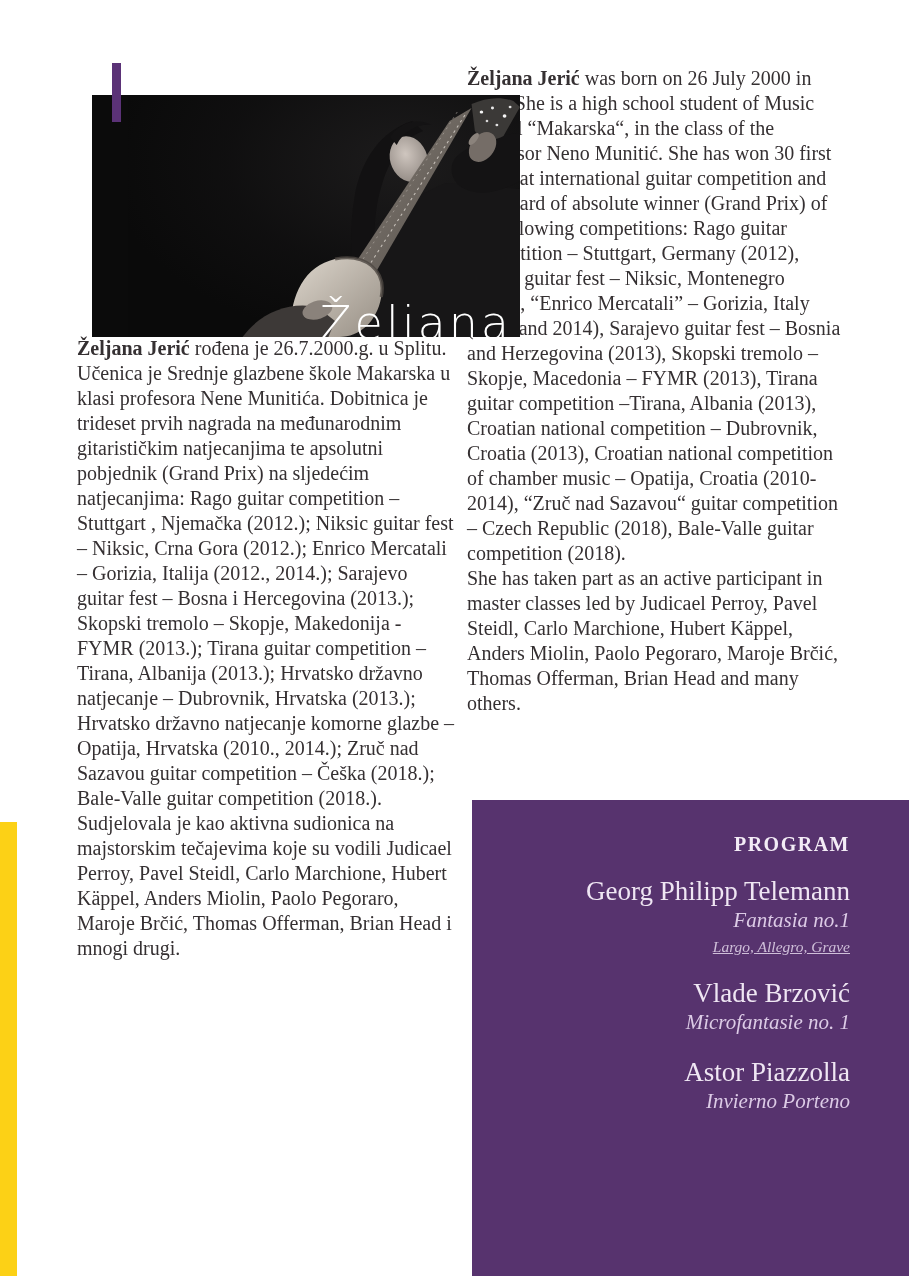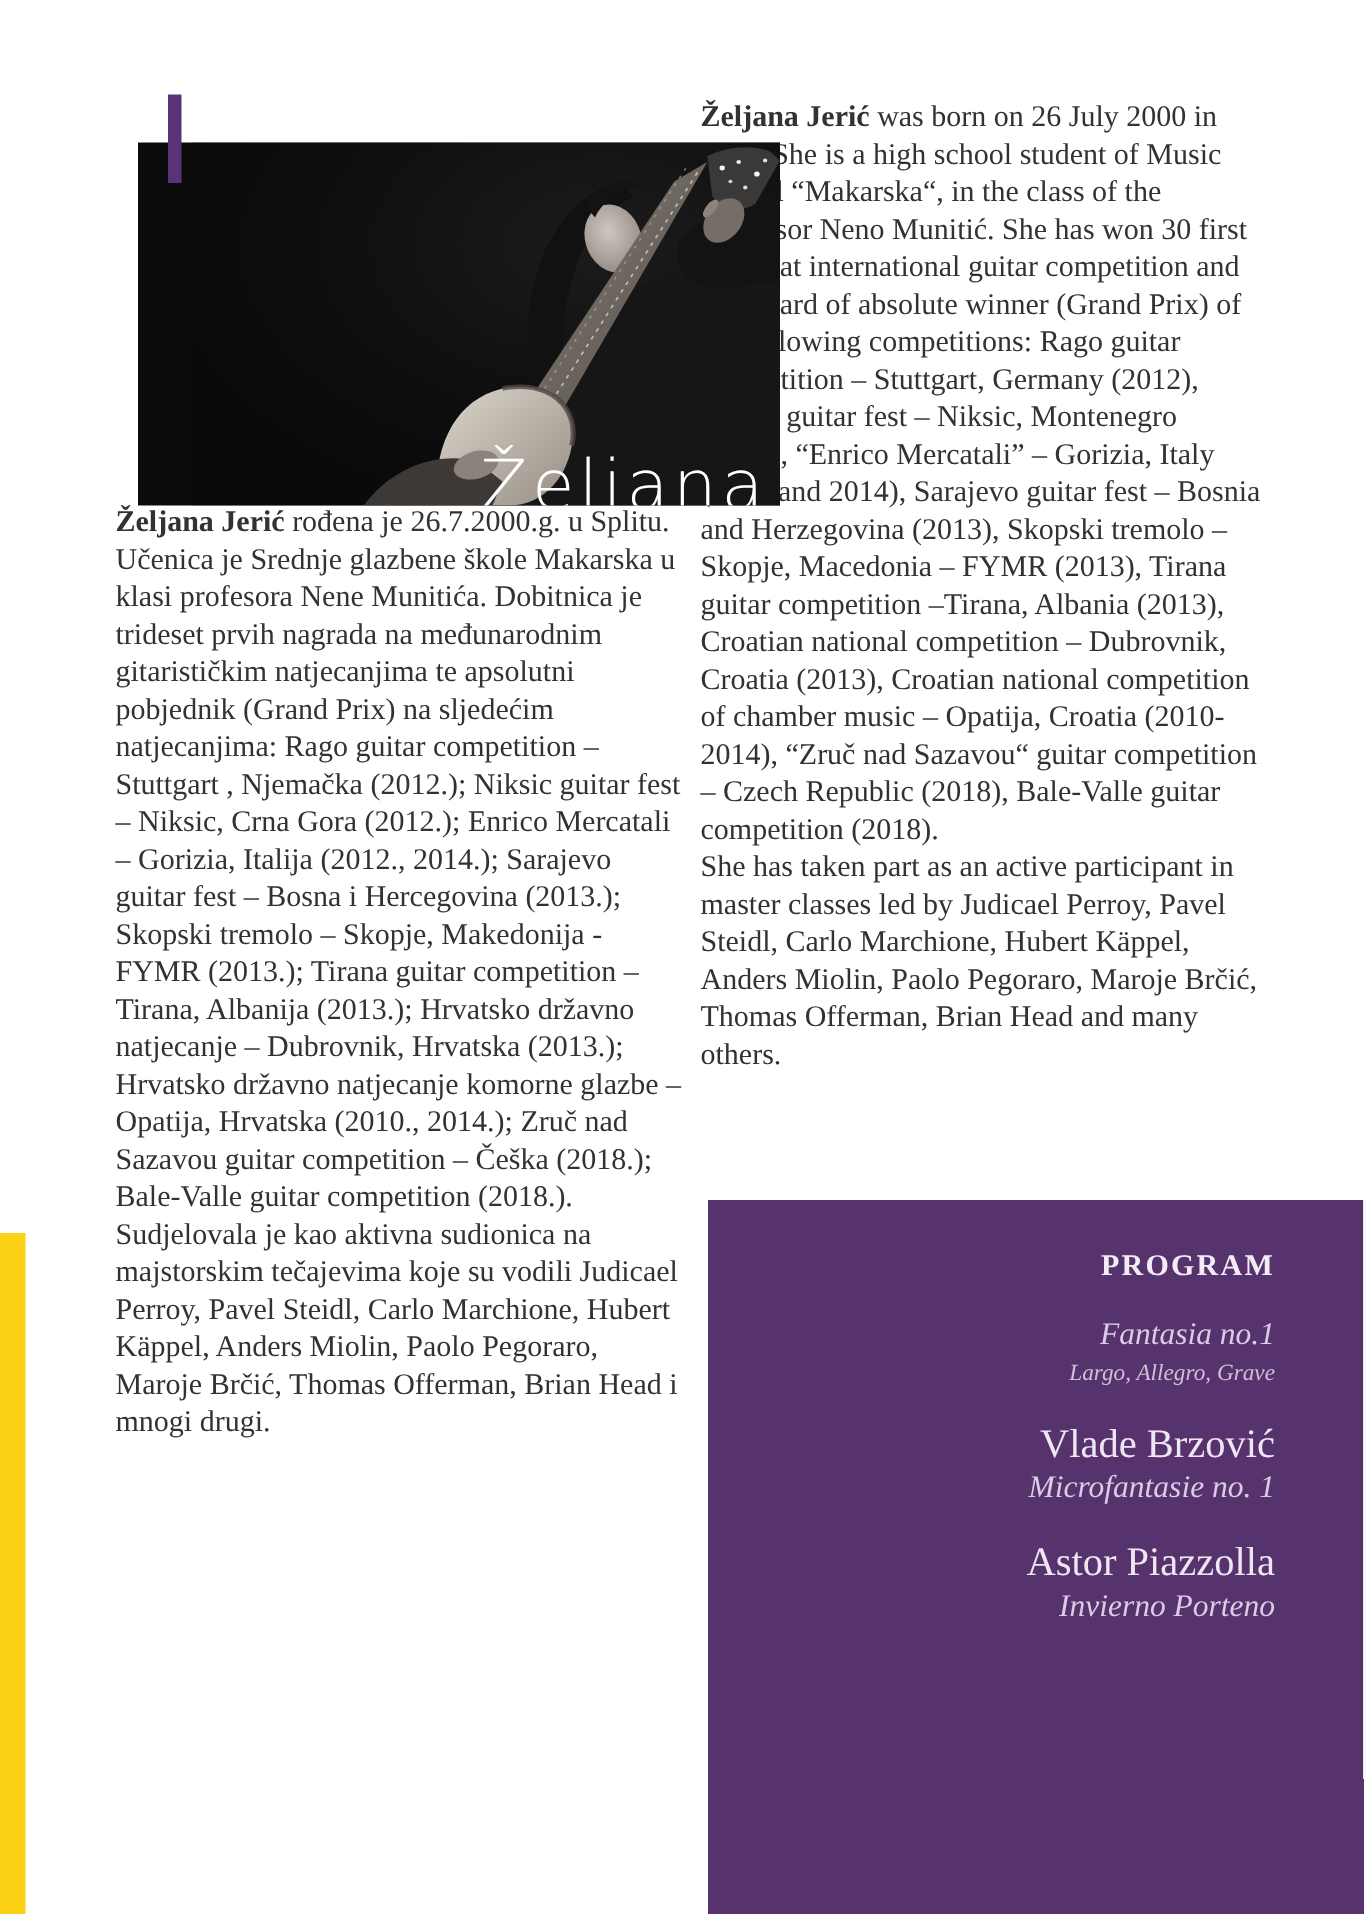--- a/index.html
+++ b/index.html
@@ -66,21 +66,21 @@
   .composer{
     font-size:27px;line-height:31px;font-weight:400;
     color:var(--prog-name);
   }
   .piece{
     font-size:21px;line-height:27px;font-style:italic;
     color:var(--prog-piece);
   }
   .movements{
     font-size:15.5px;line-height:21px;font-style:italic;
-    color:var(--prog-mov);margin-top:2px;
+    color:var(--prog-mov);margin-top:2px;text-decoration:underline;
   }
 </style>
 </head>
 <body>
 
 <div class="page">
 
   <div class="accent-bar"></div>
 
   <div class="photo">
@@ -148,20 +148,21 @@
 
   <div class="col col-right">
     <p><strong>Željana Jerić</strong><span> was born on 26 July 2000 in Split. She is a high school student of Music School “Makarska“, in the class of the professor Neno Munitić. She has won 30 first prizes at international guitar competition and the award of absolute winner (Grand Prix) of the following competitions: Rago guitar competition – Stuttgart, Germany (2012), Niksic guitar fest – Niksic, Montenegro (2012), “Enrico Mercatali” – Gorizia, Italy (2012 and 2014), Sarajevo guitar fest – Bosnia and Herzegovina (2013), Skopski tremolo – Skopje, Macedonia – FYMR (2013), Tirana guitar competition –Tirana, Albania (2013),  Croatian national competition – Dubrovnik, Croatia (2013), Croatian national competition of chamber music – Opatija, Croatia (2010-2014), “Zruč nad Sazavou“ guitar competition – Czech Republic (2018), Bale-Valle guitar competition (2018).</span></p>
     <p>She has taken part as an active participant in master classes led by Judicael Perroy, Pavel Steidl, Carlo Marchione, Hubert Käppel, Anders Miolin, Paolo Pegoraro, Maroje Brčić, Thomas Offerman, Brian Head and many others.</p>
   </div>
 
   <div class="program">
     <div class="program-heading">PROGRAM</div>
 
     <div class="program-item">
+      <div class="composer">Georg Philipp Telemann</div>
       <div class="piece">Fantasia no.1</div>
       <div class="movements">Largo, Allegro, Grave</div>
     </div>
 
 
     <div class="program-item">
       <div class="composer">Vlade Brzović</div>
       <div class="piece">Microfantasie no. 1</div>
       <div class="movements"></div>
     </div>

